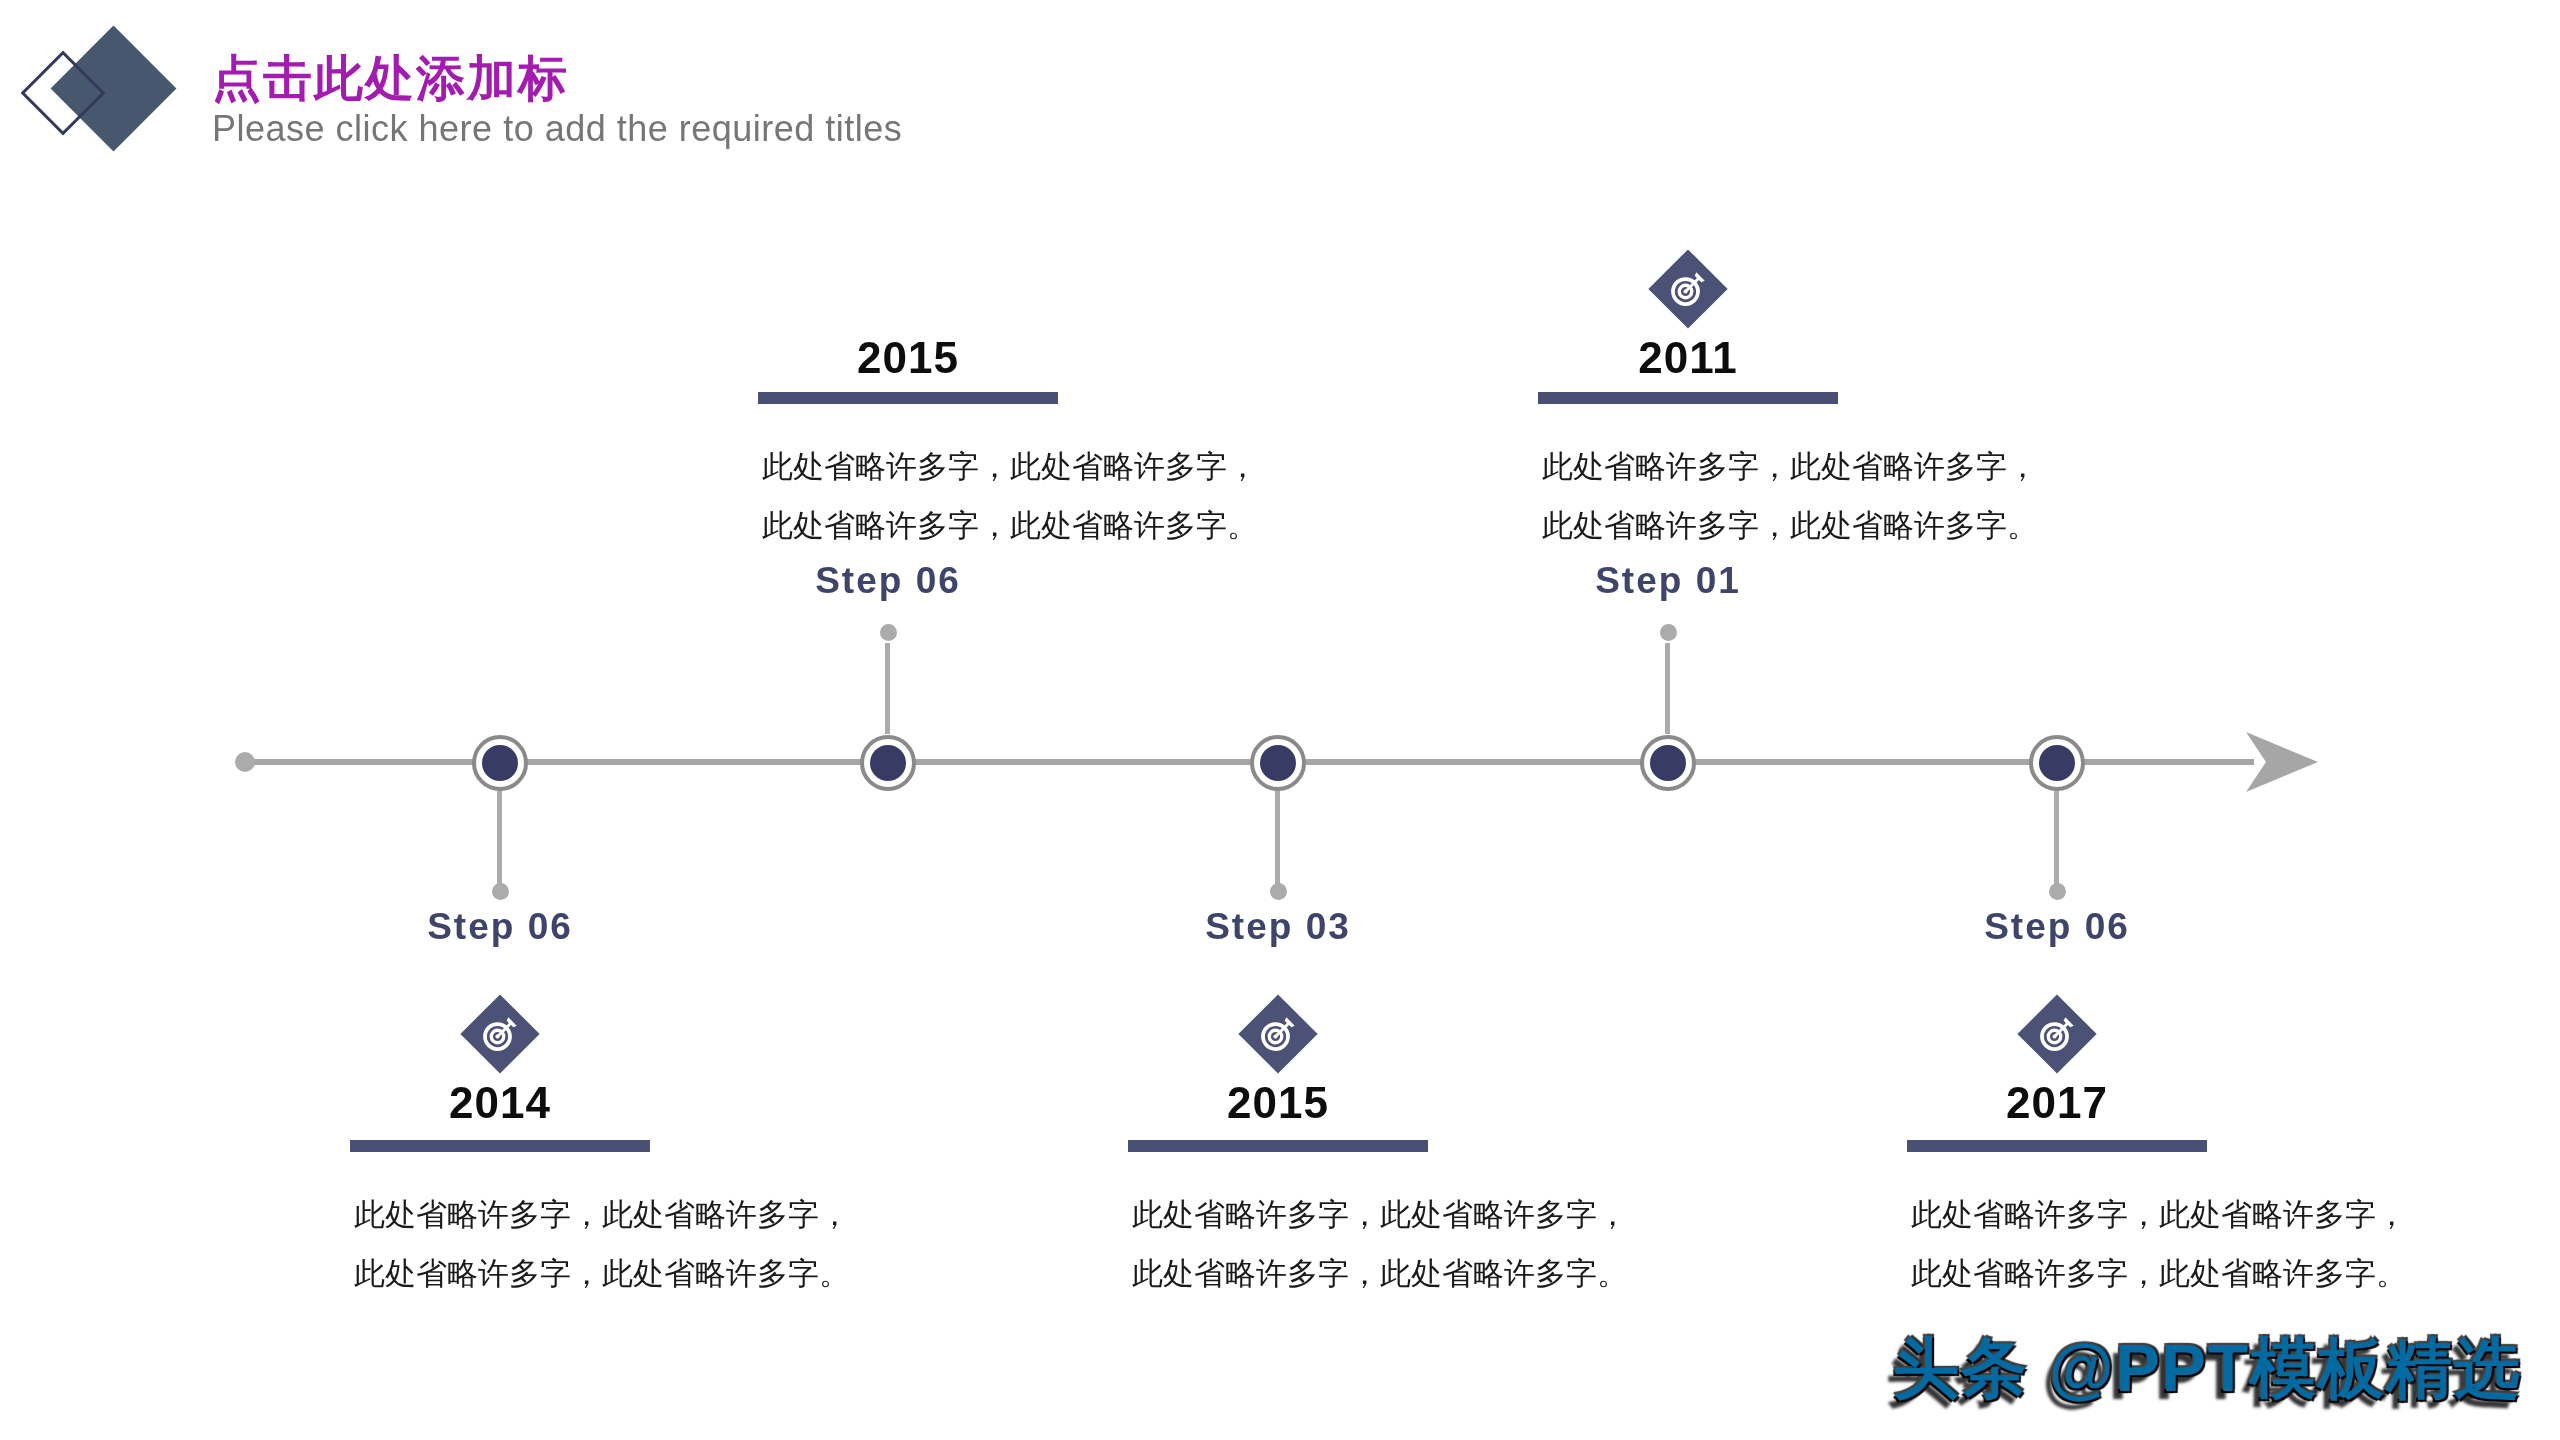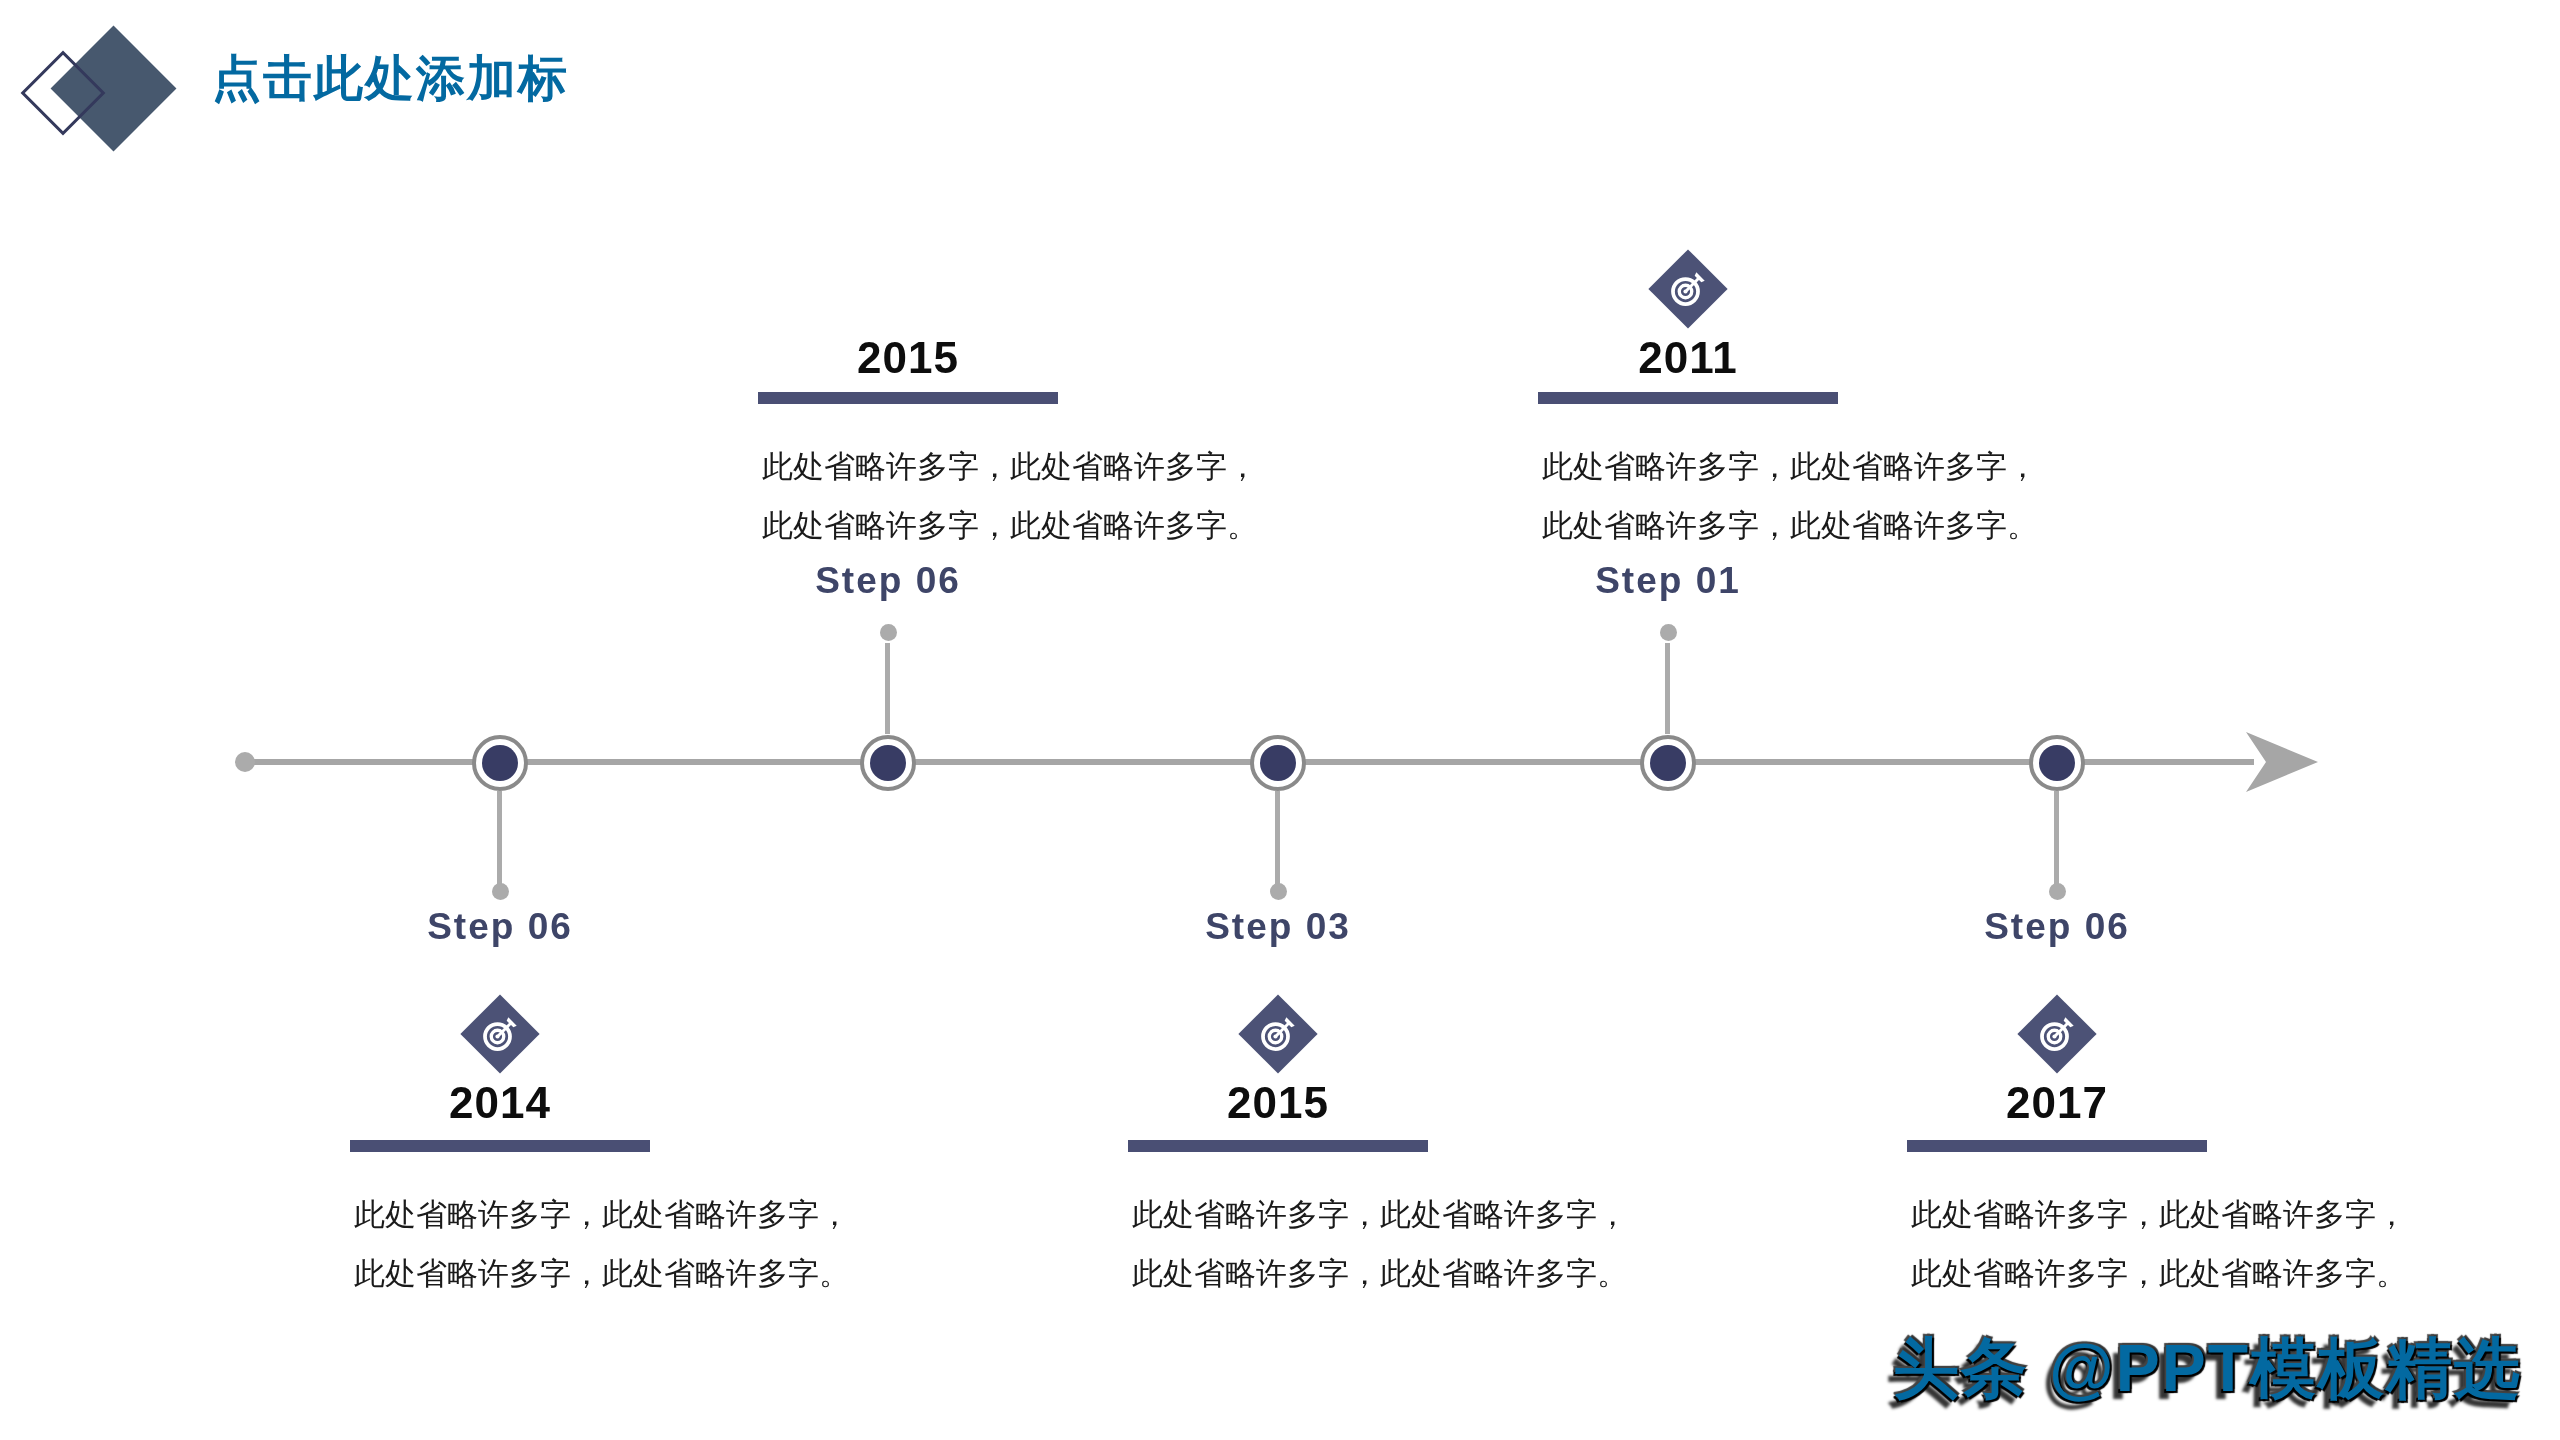--- a/index.html
+++ b/index.html
@@ -12,21 +12,21 @@
   .logo-fill{
     position:absolute;left:69px;top:44px;width:89px;height:89px;
     background:#47586E;transform:rotate(45deg);
   }
   .logo-outline{
     position:absolute;left:33px;top:63px;width:54px;height:54px;
     border:3px solid #34395C;background:transparent;transform:rotate(45deg);
   }
   .headline{
     position:absolute;left:212px;top:46px;font-size:49px;font-weight:bold;
-    color:#0369a1;letter-spacing:2px;white-space:nowrap;
+    color:#a21caf;letter-spacing:2px;white-space:nowrap;
   }
   .subheadline{
     position:absolute;left:212px;top:108px;font-size:36px;color:#767676;
     letter-spacing:0.5px;white-space:nowrap;
   }
   
   .tl-axis{position:absolute;left:246px;top:759px;width:2008px;height:6px;background:#A6A6A6;}
   .tl-startdot{position:absolute;left:235px;top:752px;width:20px;height:20px;border-radius:50%;background:#ABABAB;}
   .tl-arrow{position:absolute;left:2246px;top:732px;}
   
@@ -68,20 +68,21 @@
 </head>
 <body>
 
 <div class="canvas">
 
   <div class="logo-wrap">
     <div class="logo-fill"></div>
     <div class="logo-outline"></div>
   </div>
   <div class="headline">点击此处添加标</div>
+  <div class="subheadline">Please click here to add the required titles</div>
 
   <div class="tl-axis"></div>
   <div class="tl-startdot"></div>
   <div class="tl-arrow">
     <svg width="72" height="60" viewBox="0 0 72 60">
       <polygon points="0,0 72,30 0,60 20,30" fill="#A6A6A6"></polygon>
     </svg>
   </div>
 
   <div id="steps">

